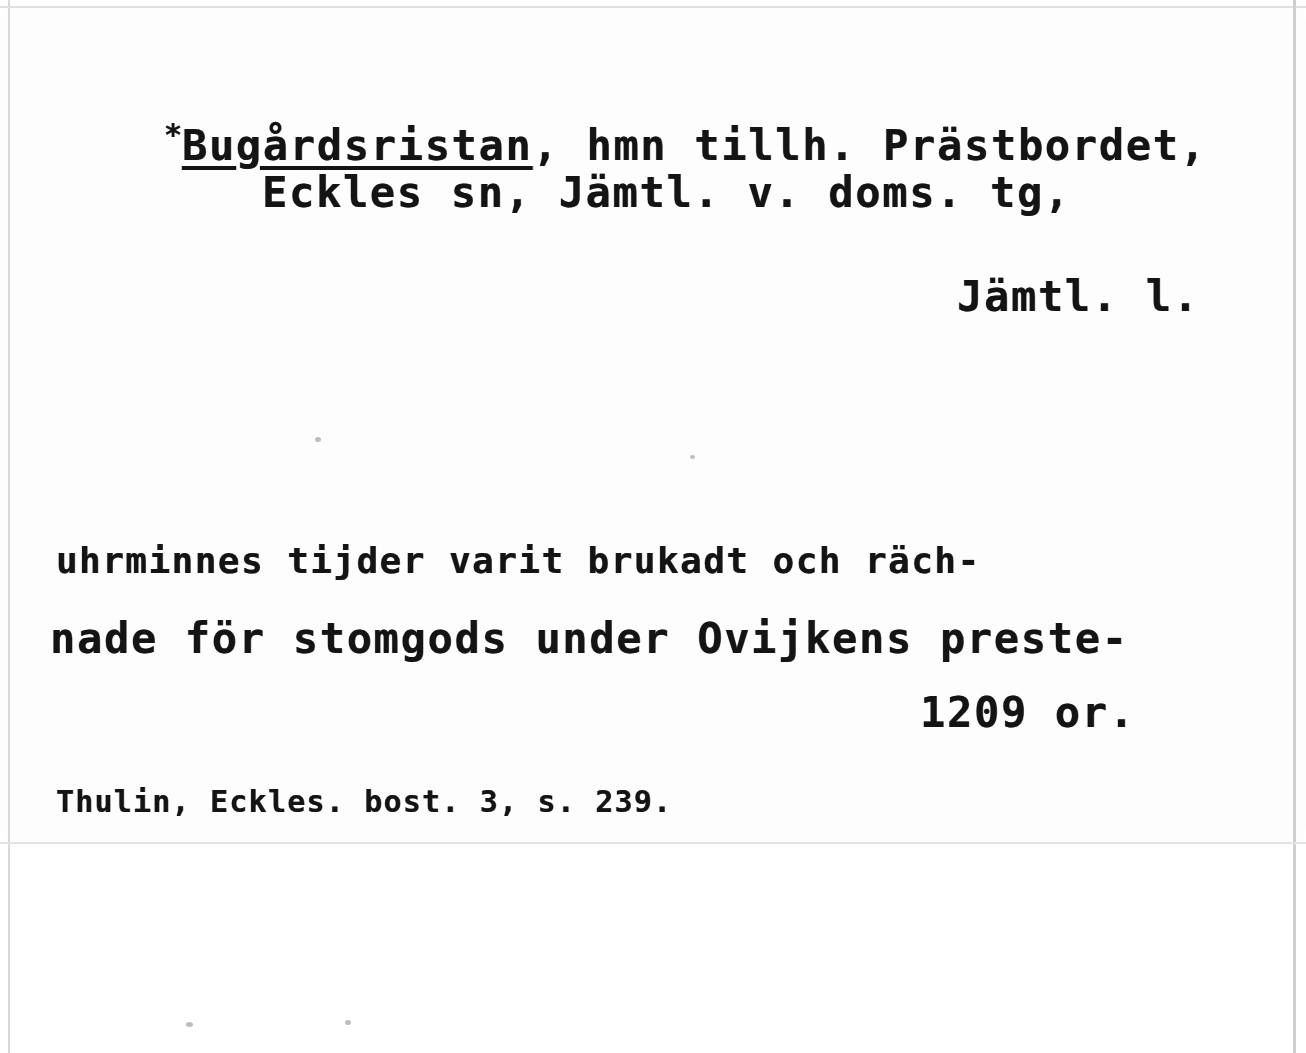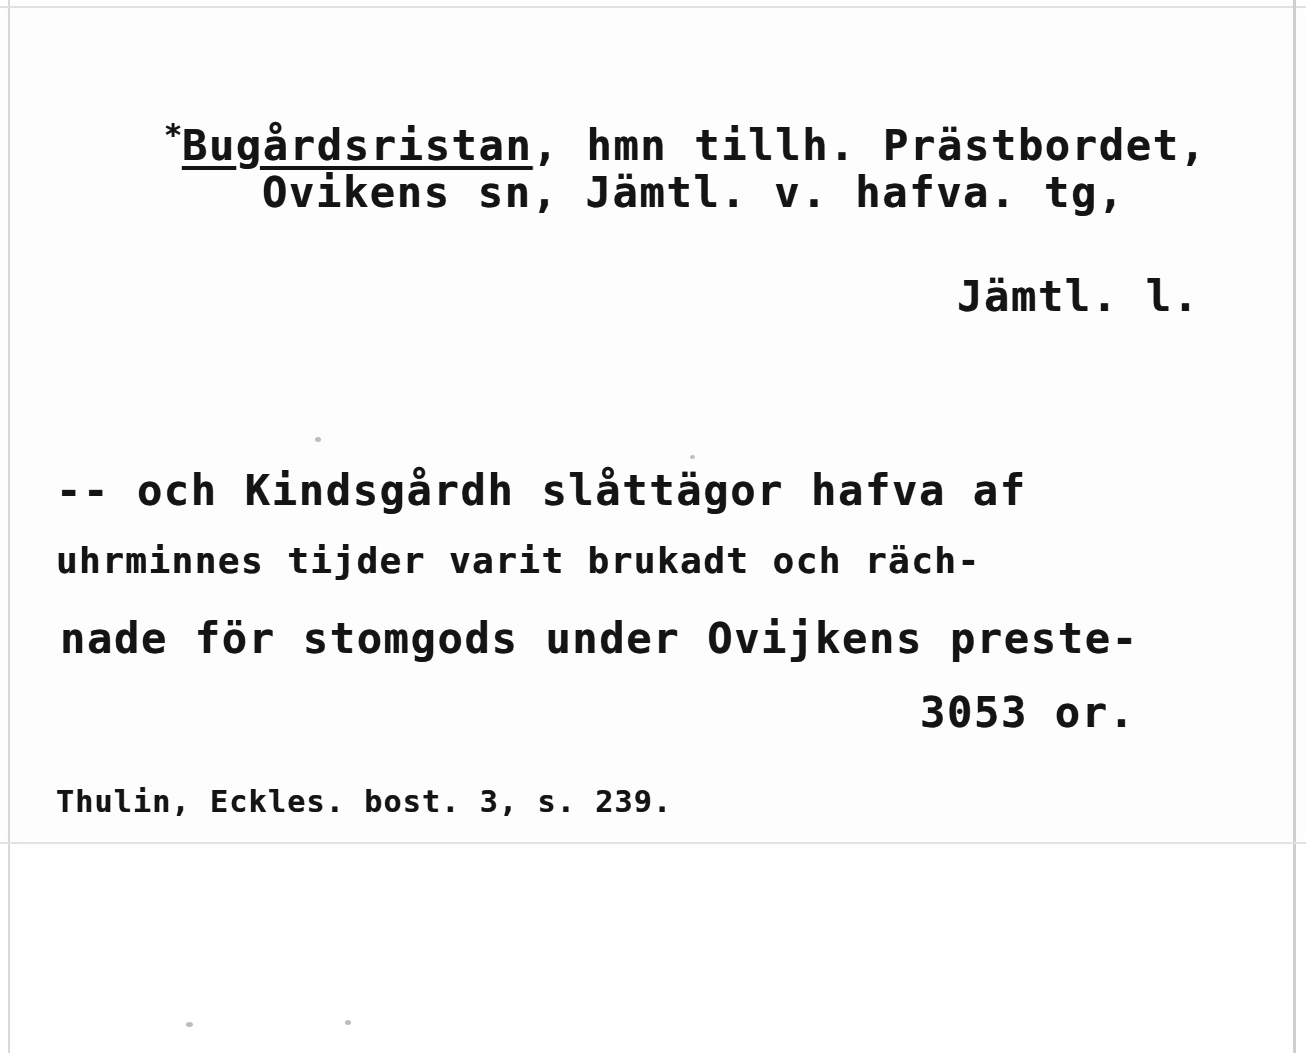--- a/index.html
+++ b/index.html
@@ -98,21 +98,21 @@
   }
   .asterisk {
     font-size: 30px;
     vertical-align: super;
     letter-spacing: 0;
   }
 
   
   .body-line-1 { left: 56px;  top: 466px; font-size: 42px; }
   .body-line-2 { left: 56px;  top: 540px; font-size: 36px; }
-  .body-line-3 { left: 50px;  top: 614px; font-size: 42px; margin-left: 10px; }
+  .body-line-3 { left: 50px;  top: 614px; font-size: 42px; }
   .body-line-4 { left: 56px;  top: 688px; font-size: 42px; }
   .body-date   { left: 920px; top: 688px; font-size: 42px; }
   .body-source { left: 56px;  top: 784px; font-size: 30px; }
 </style>
 </head>
 <body>
 
 <div class="card">
 
   <div class="edge-left"></div>
@@ -122,23 +122,22 @@
 
   <div class="speck" style="left:315px; top:437px; width:6px; height:5px;"></div>
   <div class="speck" style="left:186px; top:1022px; width:7px; height:5px;"></div>
   <div class="speck" style="left:345px; top:1020px; width:6px; height:5px;"></div>
   <div class="speck" style="left:690px; top:455px; width:5px; height:4px;"></div>
 
   <div class="typed head-line-1">
     <span class="asterisk">*</span><span class="headword">Bugårdsristan</span><span>, hmn tillh. Prästbordet,</span>
   </div>
 
-  <div class="typed head-line-2">Ovikens sn, Jämtl. v. hafva. tg,</div>
+  <div class="typed head-line-2">Eckles sn, Jämtl. v. doms. tg,</div>
 
   <div class="typed head-line-3">Jämtl. l.</div>
 
-  <div class="typed body-line-1">-- och Kindsgårdh slåttägor hafva af</div>
   <div class="typed body-line-2">uhrminnes tijder varit brukadt och räch-</div>
   <div class="typed body-line-3">nade för stomgods under Ovijkens preste-</div>
-  <div class="typed body-date">3053 or.</div>
+  <div class="typed body-date">1209 or.</div>
   <div class="typed body-source">Thulin, Eckles. bost. 3, s. 239.</div>
 
 </div>
 
 </body></html>

